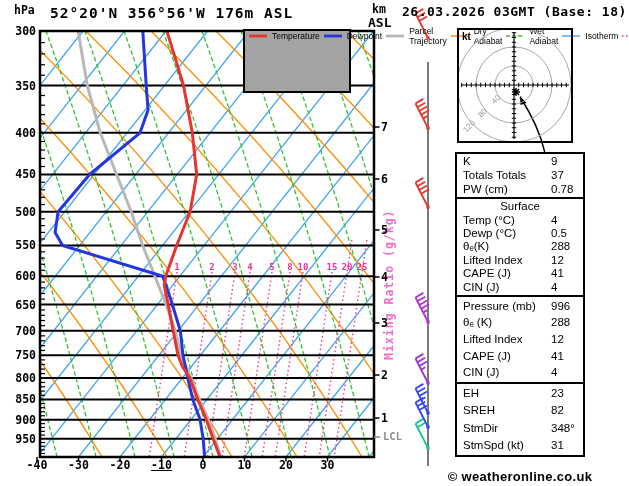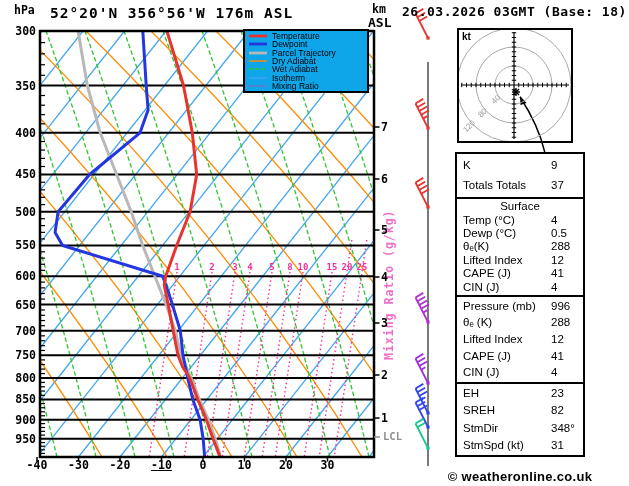--- a/index.html
+++ b/index.html
@@ -15,22 +15,22 @@
   #date{left:402px;top:4px;font-size:13px;letter-spacing:0.5px;}
   #xlabel{left:55px;top:466px;width:310px;text-align:center;font-size:13px;}
   .plabel{position:absolute;left:6px;width:30px;text-align:right;font-size:11.5px;font-weight:bold;}
   .tlabel{position:absolute;top:458px;width:34px;text-align:center;font-size:11.5px;font-weight:bold;}
   .klabel{position:absolute;left:381px;width:24px;font-size:11.5px;font-weight:bold;}
   .mrlabel{position:absolute;top:262px;width:18px;text-align:center;font-size:9px;font-weight:bold;color:#f3309d;}
   #mixaxis{left:382px;top:192px;height:185px;width:15px;writing-mode:vertical-rl;
            transform:rotate(180deg);font-size:11.5px;font-weight:bold;color:#ee6ec8;
            text-align:center;letter-spacing:1px;}
   #lcl{left:383px;top:430px;font-size:10.5px;font-weight:bold;color:#8f8f8f;}
-  #legend{left:243px;top:29px;width:126px;height:64px;border:2px solid #000;background:#0ea5e9;
-          display:flex;flex-direction:column;justify-content:space-around;padding:1px 0;box-sizing:border-box;}
+  #legend{left:243px;top:29px;width:108px;height:64px;border:2px solid #000;background:#a3a3a3;
+          display:flex;flex-direction:row;justify-content:space-around;padding:1px 0;box-sizing:border-box;}
   .lrow{display:flex;align-items:center;height:8px;font-size:8.5px;font-family:"Liberation Sans",sans-serif;}
   .lrow svg{margin:0 4px 0 3px;flex:none;}
   #hodo{left:457px;top:28px;}
   #hodo-kt{left:462px;top:31px;font-size:10px;font-weight:bold;font-family:"Liberation Sans",sans-serif;}
   #table{left:455px;top:152px;width:130px;font-family:"Liberation Sans",sans-serif;font-size:11.5px;}
   .tsec{border:2px solid #000;background:#fff;box-sizing:border-box;margin-top:-2px;
         display:flex;flex-direction:column;justify-content:space-around;padding:1px 0;}
   .tsec:first-child{margin-top:0;}
   .trow{display:flex;justify-content:flex-start;line-height:13px;}
   .trow .lab{padding-left:6px;white-space:nowrap;}
@@ -440,20 +440,24 @@
 <div class="abs" id="table">
       <div class="tsec" style="height: 47px;">
         <div class="trow">
           <span class="lab">K</span>
           <span class="val">9</span>
         </div>
         <div class="trow">
           <span class="lab">Totals Totals</span>
           <span class="val">37</span>
         </div>
+        <div class="trow">
+          <span class="lab">PW (cm)</span>
+          <span class="val">0.78</span>
+        </div>
       </div>
       <div class="tsec" style="height: 100px;">
         <div class="thead">Surface</div>
         <div class="trow">
           <span class="lab">Temp (°C)</span>
           <span class="val">4</span>
         </div>
         <div class="trow">
           <span class="lab">Dewp (°C)</span>
           <span class="val">0.5</span>

